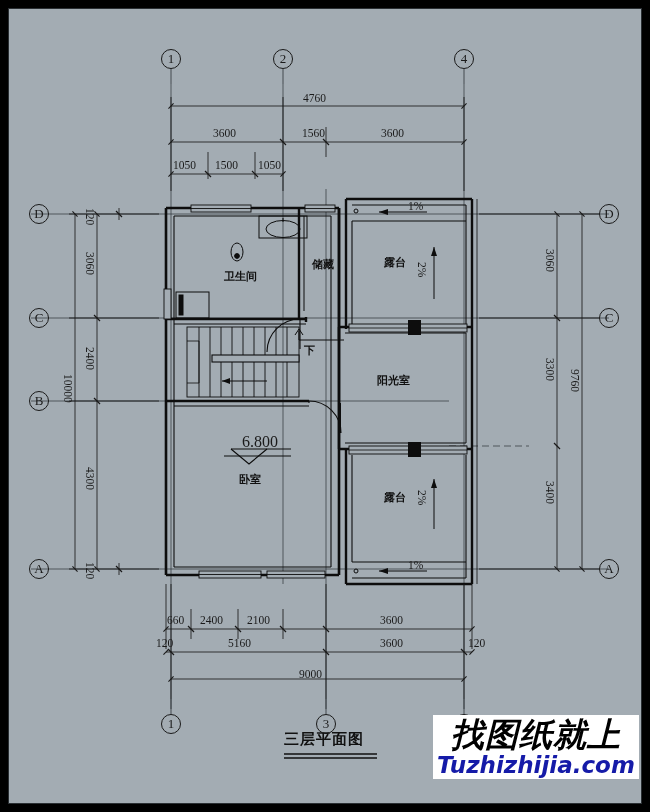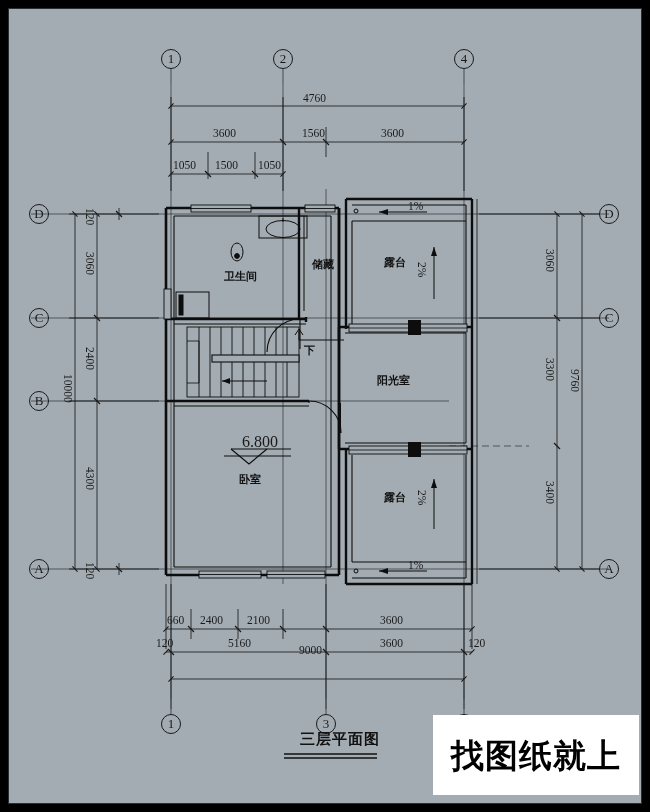--- a/index.html
+++ b/index.html
@@ -391,21 +391,21 @@
   <div class="txt dimtxt" style="left:158px;top:606px;">660</div>
   <div class="txt dimtxt" style="left:191px;top:606px;">2400</div>
   <div class="txt dimtxt" style="left:238px;top:606px;">2100</div>
   <div class="txt dimtxt" style="left:371px;top:606px;">3600</div>
 
   <div class="txt dimtxt" style="left:147px;top:629px;">120</div>
   <div class="txt dimtxt" style="left:219px;top:629px;text-align:right;">5160</div>
   <div class="txt dimtxt" style="left:371px;top:629px;">3600</div>
   <div class="txt dimtxt" style="left:459px;top:629px;">120</div>
 
-  <div class="txt dimtxt" style="left:290px;top:636px;">9000</div>
+  <div class="txt dimtxt" style="left:290px;top:660px;">9000</div>
 
   <div class="txt dimtxt vert" style="left:86px;top:199px;transform:rotate(90deg);">120</div>
   <div class="txt dimtxt vert" style="left:86px;top:243px;transform:rotate(90deg);">3060</div>
   <div class="txt dimtxt vert" style="left:86px;top:338px;transform:rotate(90deg);">2400</div>
   <div class="txt dimtxt vert" style="left:86px;top:458px;transform:rotate(90deg);">4300</div>
   <div class="txt dimtxt vert" style="left:86px;top:553px;transform:rotate(90deg);">120</div>
   <div class="txt dimtxt vert" style="left:64px;top:365px;transform:rotate(90deg);">10000</div>
 
   <div class="txt dimtxt vert" style="left:546px;top:240px;transform:rotate(90deg);">3060</div>
   <div class="txt dimtxt vert" style="left:546px;top:349px;transform:rotate(90deg);">3300</div>
@@ -419,19 +419,20 @@
   <div class="txt cnlabel" style="left:375px;top:483px;font-size:11px;">露台</div>
   <div class="txt cnlabel" style="left:230px;top:465px;font-size:11px;">卧室</div>
 
   <div class="txt dimtxt" style="left:233px;top:425px;font-size:16px;">6.800</div>
   <div class="txt dimtxt" style="left:399px;top:192px;">1%</div>
   <div class="txt dimtxt vert" style="left:418px;top:253px;transform:rotate(90deg);">2%</div>
   <div class="txt dimtxt" style="left:399px;top:551px;">1%</div>
   <div class="txt dimtxt vert" style="left:418px;top:481px;transform:rotate(90deg);">2%</div>
   <div class="txt cnlabel" style="left:295px;top:336px;font-size:11px;">下</div>
 
-  <div id="plantitle" class="txt" style="left:275px;top:723px;margin-left:16px;">三层平面图</div>
-
-  <div id="watermark" style="left:424px;top:706px;width:206px;height:80px;">
+  <div id="plantitle" class="txt" style="left:275px;top:723px;">三层平面图</div>
+
+  <div id="watermark" style="left:424px;top:706px;width:206px;height:64px;font-style:italic;">
     <div id="wm-cn">找图纸就上</div>
+    <div id="wm-en">Tuzhizhijia.com</div>
   </div>
 
 </div>
 
 </body></html>

